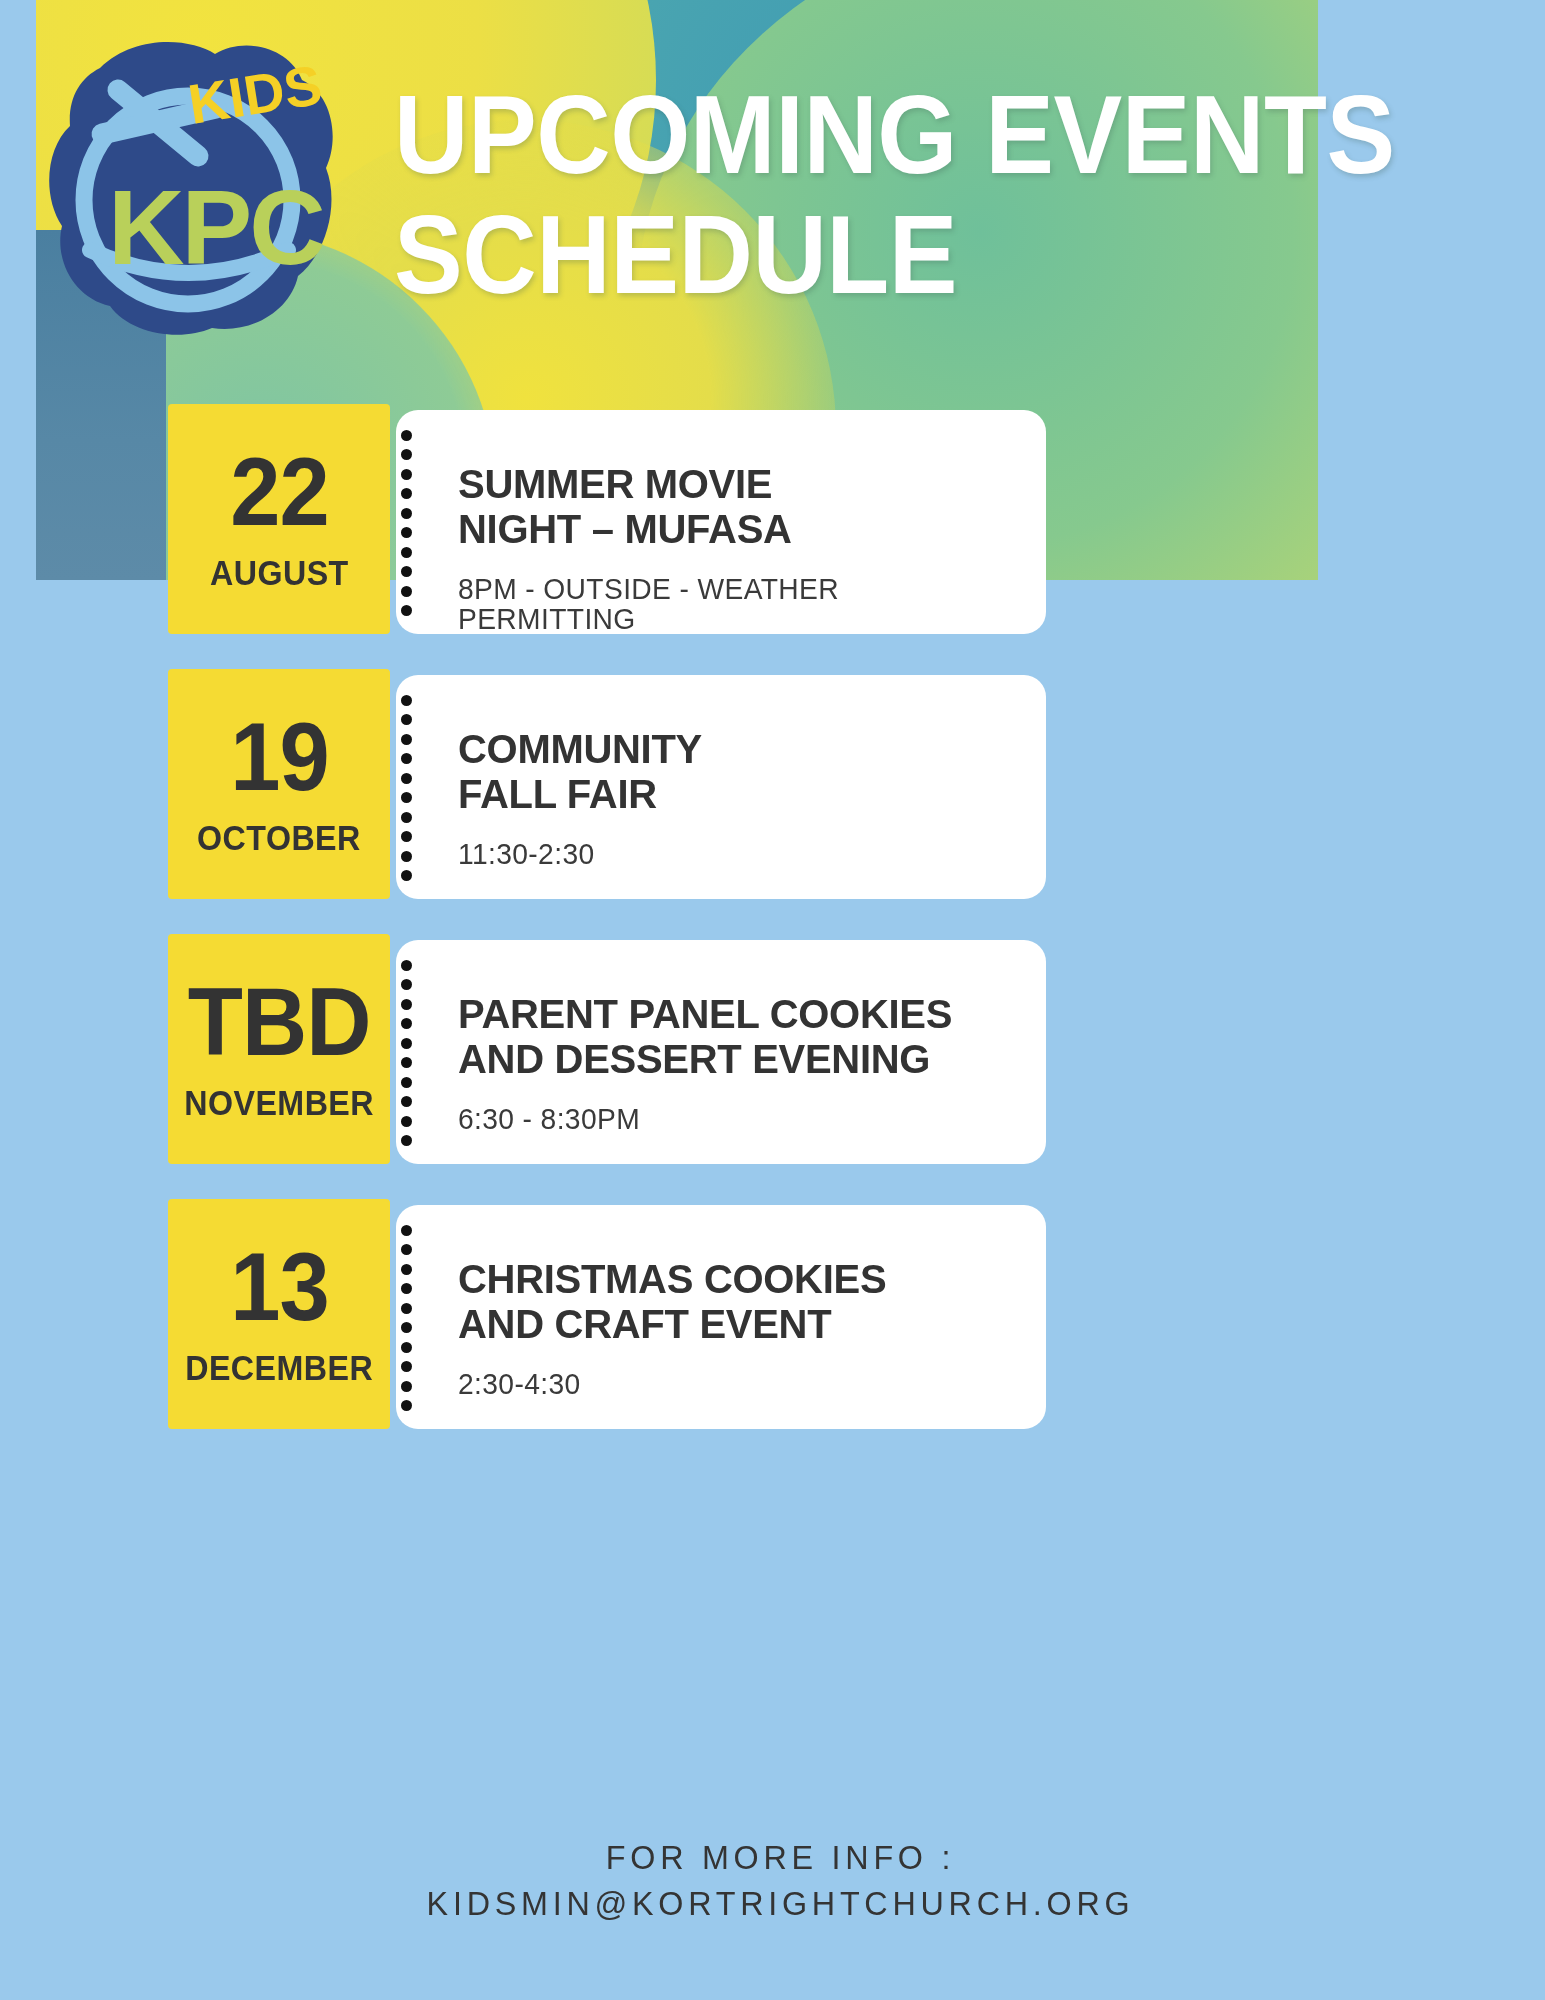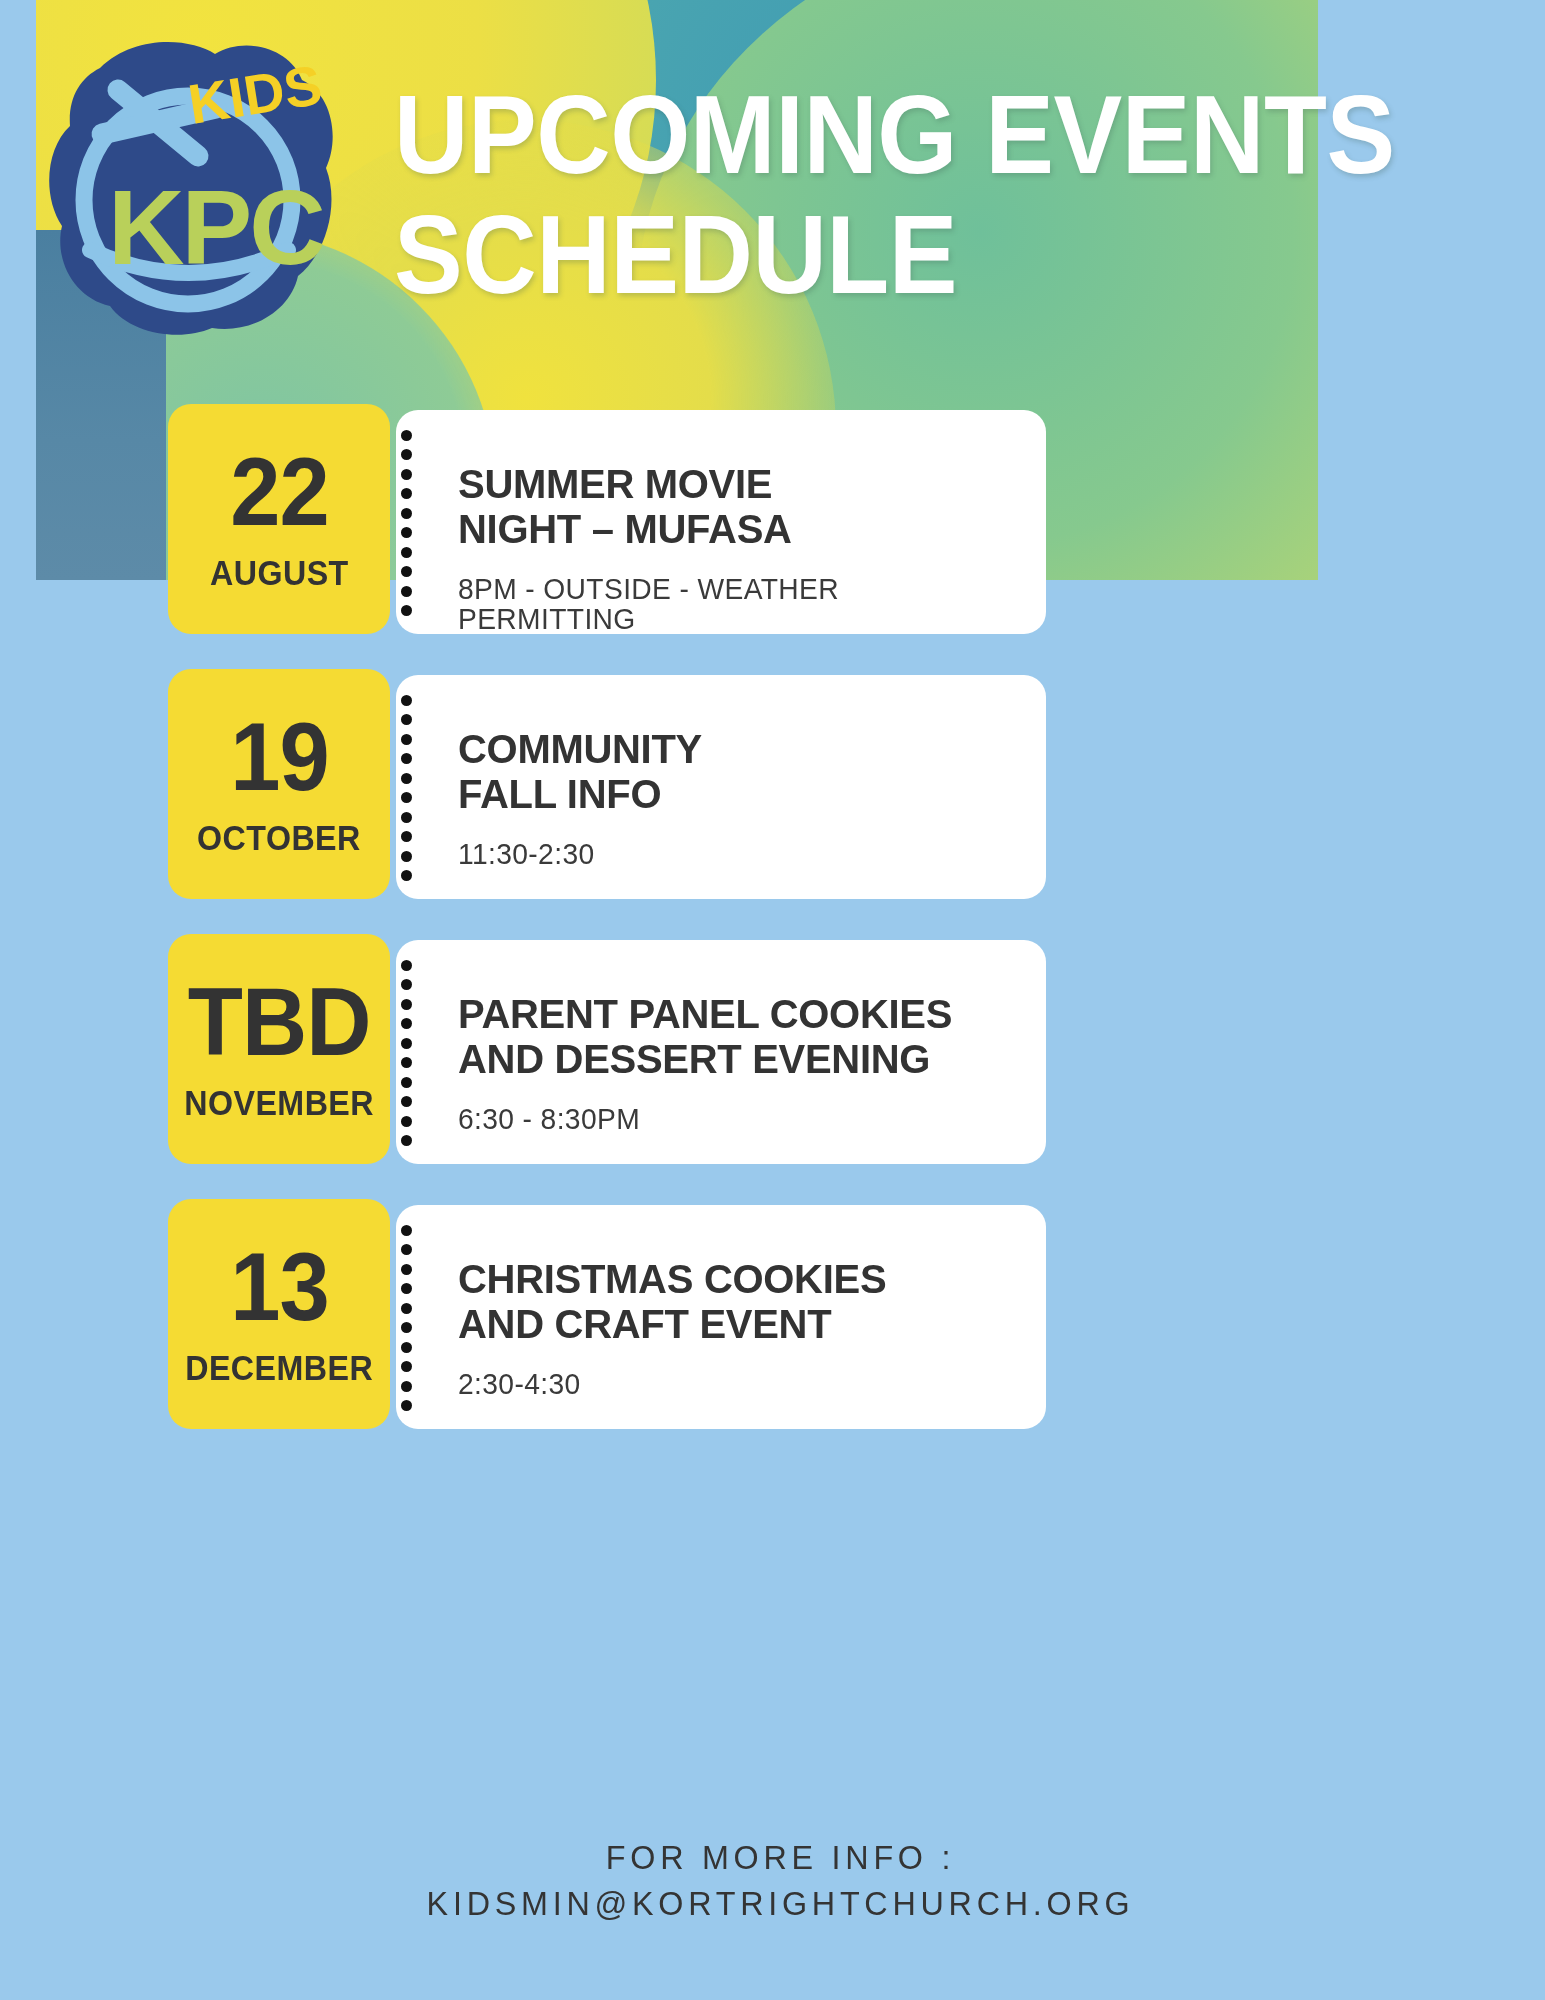--- a/index.html
+++ b/index.html
@@ -108,21 +108,21 @@
   .event-row {
     position:relative;
     height:230px;
     margin-bottom:35px;
   }
   .badge {
     position:absolute;
     left:168px; top:0;
     width:222px; height:230px;
     background:#f5db33;
-    border-radius:23px;
+    border-radius:4px;
     display:flex;
     flex-direction:column;
     align-items:center;
     justify-content:center;
     z-index:2;
   }
   .badge-day {
     color:#333333;
     font-family:"Liberation Sans Narrow","Liberation Sans", sans-serif;
     font-weight:bold;
@@ -273,21 +273,21 @@
     </div>
   </div>
 
   <div class="event-row">
     <div class="badge">
       <div class="badge-day">19</div>
       <div class="badge-month">OCTOBER</div>
     </div>
     <div class="card">
       <div class="card-title">COMMUNITY
-FALL INFO</div>
+FALL FAIR</div>
       <div class="card-sub">11:30-2:30</div>
     </div>
     <div class="perf">
       <i></i>
         <i></i>
         <i></i>
         <i></i>
         <i></i>
         <i></i>
         <i></i>

